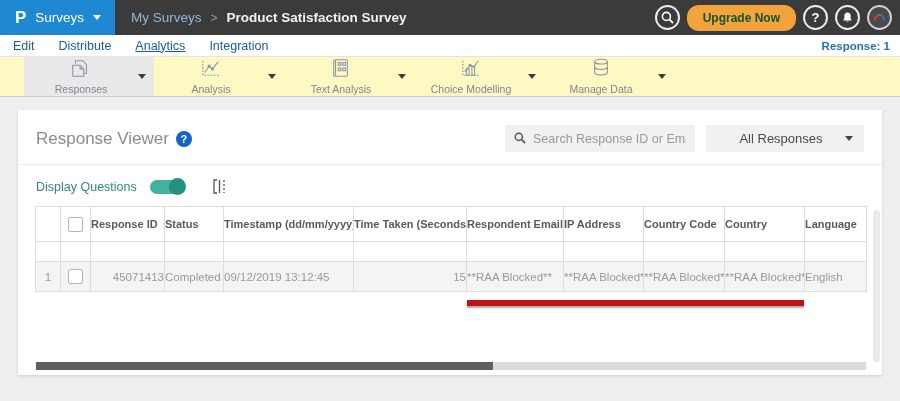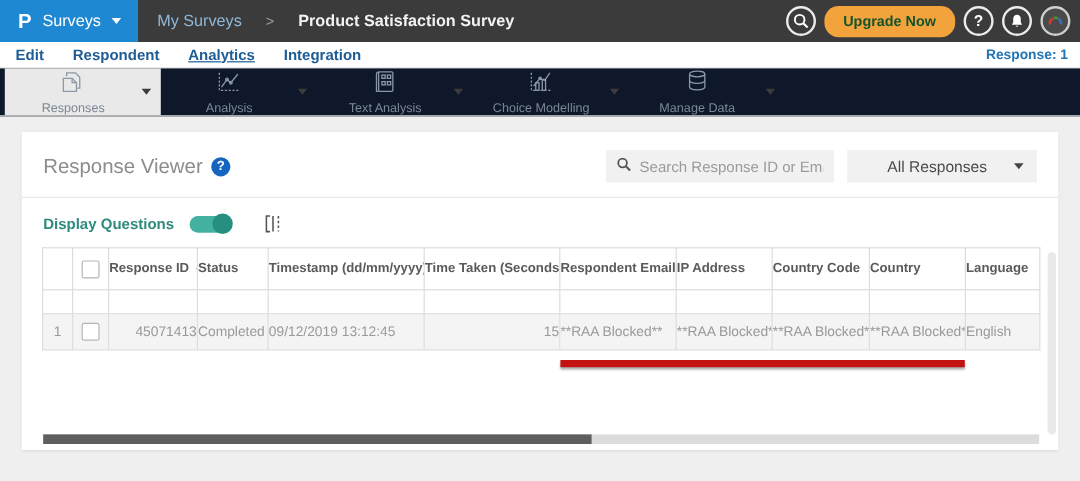--- a/index.html
+++ b/index.html
@@ -5,38 +5,38 @@
   * { box-sizing: border-box; margin: 0; padding: 0; }
   html,body { width:900px; height:401px; overflow:hidden; }
   body { font-family:"Liberation Sans", sans-serif; background:#efeff0; }
 
   
   .topbar { height:35px; background:#3b3b3b; display:flex; align-items:stretch; }
   .logo-block { width:115px; background:#1e88d2; color:#fff; display:flex; align-items:center; padding-left:15px; gap:9px; cursor:pointer; }
   .logo-glyph { font-size:17px; font-weight:bold; line-height:1; }
   .product-name { font-size:13.5px; }
   .tri-down { width:0; height:0; border-left:4px solid transparent; border-right:4px solid transparent; border-top:5px solid currentColor; display:inline-block; }
-  .breadcrumb { display:flex; align-items:center; gap:20px; padding-left:16px; font-size:13.5px; }
+  .breadcrumb { display:flex; align-items:center; gap:9px; padding-left:16px; font-size:13.5px; }
   .bc-section { color:#8fb8da; cursor:pointer; }
   .bc-sep { color:#9a9a9a; font-size:12px; }
   .bc-page { color:#f2f2f2; font-weight:bold; }
   .topbar-right { margin-left:auto; display:flex; align-items:center; gap:7px; padding-right:8px; }
   .circle-btn { width:25px; height:25px; border:2px solid #ececec; border-radius:50%; display:flex; align-items:center; justify-content:center; color:#fff; background:transparent; cursor:pointer; flex:none; }
   .circle-btn.avatar { background:#4a4a4a; border-color:#cfcfcf; }
   .help-glyph { font-size:13px; font-weight:bold; color:#fff; line-height:1; }
   .upgrade-btn { background:#f2a33c; color:#14532d; font-family:inherit; font-weight:bold; font-size:12px; border:none; border-radius:12px; padding:6px 16px; cursor:pointer; }
 
   
   .navbar { height:22px; background:#fff; display:flex; align-items:center; padding:0 10px 0 13px; gap:24px; border-bottom:1px solid #e4e4e4; }
-  .nav-item { font-size:12.5px; font-weight:bold; color:#1d5c95; cursor:pointer; }
+  .nav-item { font-size:12.5px; font-weight:normal; color:#1d5c95; cursor:pointer; }
   .nav-item.active { text-decoration:underline; }
   .nav-response { margin-left:auto; font-size:11.5px; font-weight:bold; color:#2175b4; }
 
   
-  .toolbar { height:40px; background:#0f172a; border-bottom:1px solid #c9c9c9; display:flex; padding-left:4px; }
+  .toolbar { height:40px; background:#fef9c3; border-bottom:1px solid #c9c9c9; display:flex; padding-left:24px; }
   .tool-section { width:130px; display:flex; align-items:center; cursor:pointer; }
   .tool-section.active { background:#e9e9e9; }
   .tool-block { flex:1; display:flex; flex-direction:column; align-items:center; justify-content:center; gap:1px; height:100%; }
   .tool-label { font-size:10.5px; color:#7b8794; white-space:nowrap; }
   .tool-caret { color:#3c3c3c; margin-right:8px; }
   .tool-ic { stroke:#8a98a8; fill:none; stroke-width:1.2; }
 
   
   .card { position:relative; margin:13px 18px 0; background:#fff; height:265px; box-shadow:0 1px 3px rgba(0,0,0,.15); }
   .card-head { display:flex; align-items:center; padding:15px 18px 12px; }
@@ -44,21 +44,21 @@
   .help-badge { width:16px; height:16px; border-radius:50%; background:#1565c0; color:#fff; font-size:11px; font-weight:bold; display:inline-flex; align-items:center; justify-content:center; margin-left:7px; cursor:pointer; }
   .head-right { margin-left:auto; display:flex; gap:11px; }
   .search-box { width:190px; height:27px; background:#f1f1f2; display:flex; align-items:center; padding:0 9px; gap:7px; }
   .search-box input { border:none; background:transparent; font-family:inherit; font-size:12.5px; color:#555; width:100%; outline:none; }
   .search-box input::placeholder { color:#9a9a9a; }
   .dropdown { width:158px; height:27px; background:#f1f1f2; display:flex; align-items:center; padding:0 11px; cursor:pointer; color:#4a4a4a; }
   .dropdown .dd-label { flex:1; text-align:center; font-size:13px; }
   .card-divider { border:none; border-top:1px solid #e9e9e9; }
 
   .display-row { display:flex; align-items:center; padding:13px 18px 9px; }
-  .dq-label { font-size:12.5px; font-weight:bold; color:#2e8a7d; }
+  .dq-label { font-size:12.5px; font-weight:normal; color:#2e8a7d; }
   .toggle { width:35px; height:14px; background:#43b1a0; border-radius:8px; position:relative; margin-left:13px; cursor:pointer; }
   .toggle-knob { position:absolute; right:-1px; top:-2px; width:17px; height:17px; border-radius:50%; background:#259080; }
   .freeze-btn { margin-left:26px; background:none; border:none; cursor:pointer; padding:0; line-height:0; }
 
   
   .table-wrap { margin:2px 0 0 17px; }
   table { border-collapse:collapse; table-layout:fixed; width:831px; }
   th, td { border:1px solid #ddd; padding:0 0; overflow:hidden; white-space:nowrap; }
   th { height:35px; font-size:11px; font-weight:bold; color:#5a5a5a; text-align:left; background:#fff; }
   .th-flex { display:flex; align-items:center; gap:5px; }
@@ -111,21 +111,21 @@
           <path d="M3 11 A6 6 0 0 1 6 5.6" stroke="#d23b33" stroke-width="2.2" fill="none"></path>
           <path d="M6.6 5.3 A6 6 0 0 1 10.2 5.5" stroke="#3f9a3f" stroke-width="2.2" fill="none"></path>
           <path d="M10.8 5.9 A6 6 0 0 1 13 11" stroke="#3a6fc4" stroke-width="2.2" fill="none"></path>
         </svg>
     </button>
   </div>
 </header>
 
 <nav class="navbar">
   <span class="nav-item">Edit</span>
-  <span class="nav-item">Respondent</span>
+  <span class="nav-item">Distribute</span>
   <span class="nav-item active">Analytics</span>
   <span class="nav-item">Integration</span>
   <span class="nav-response">Response: 1</span>
 </nav>
 
 <div class="toolbar">
   <div class="tool-section active">
     <div class="tool-block">
       <span>
         <svg class="tool-ic" width="22" height="20" viewBox="0 0 24 22">

